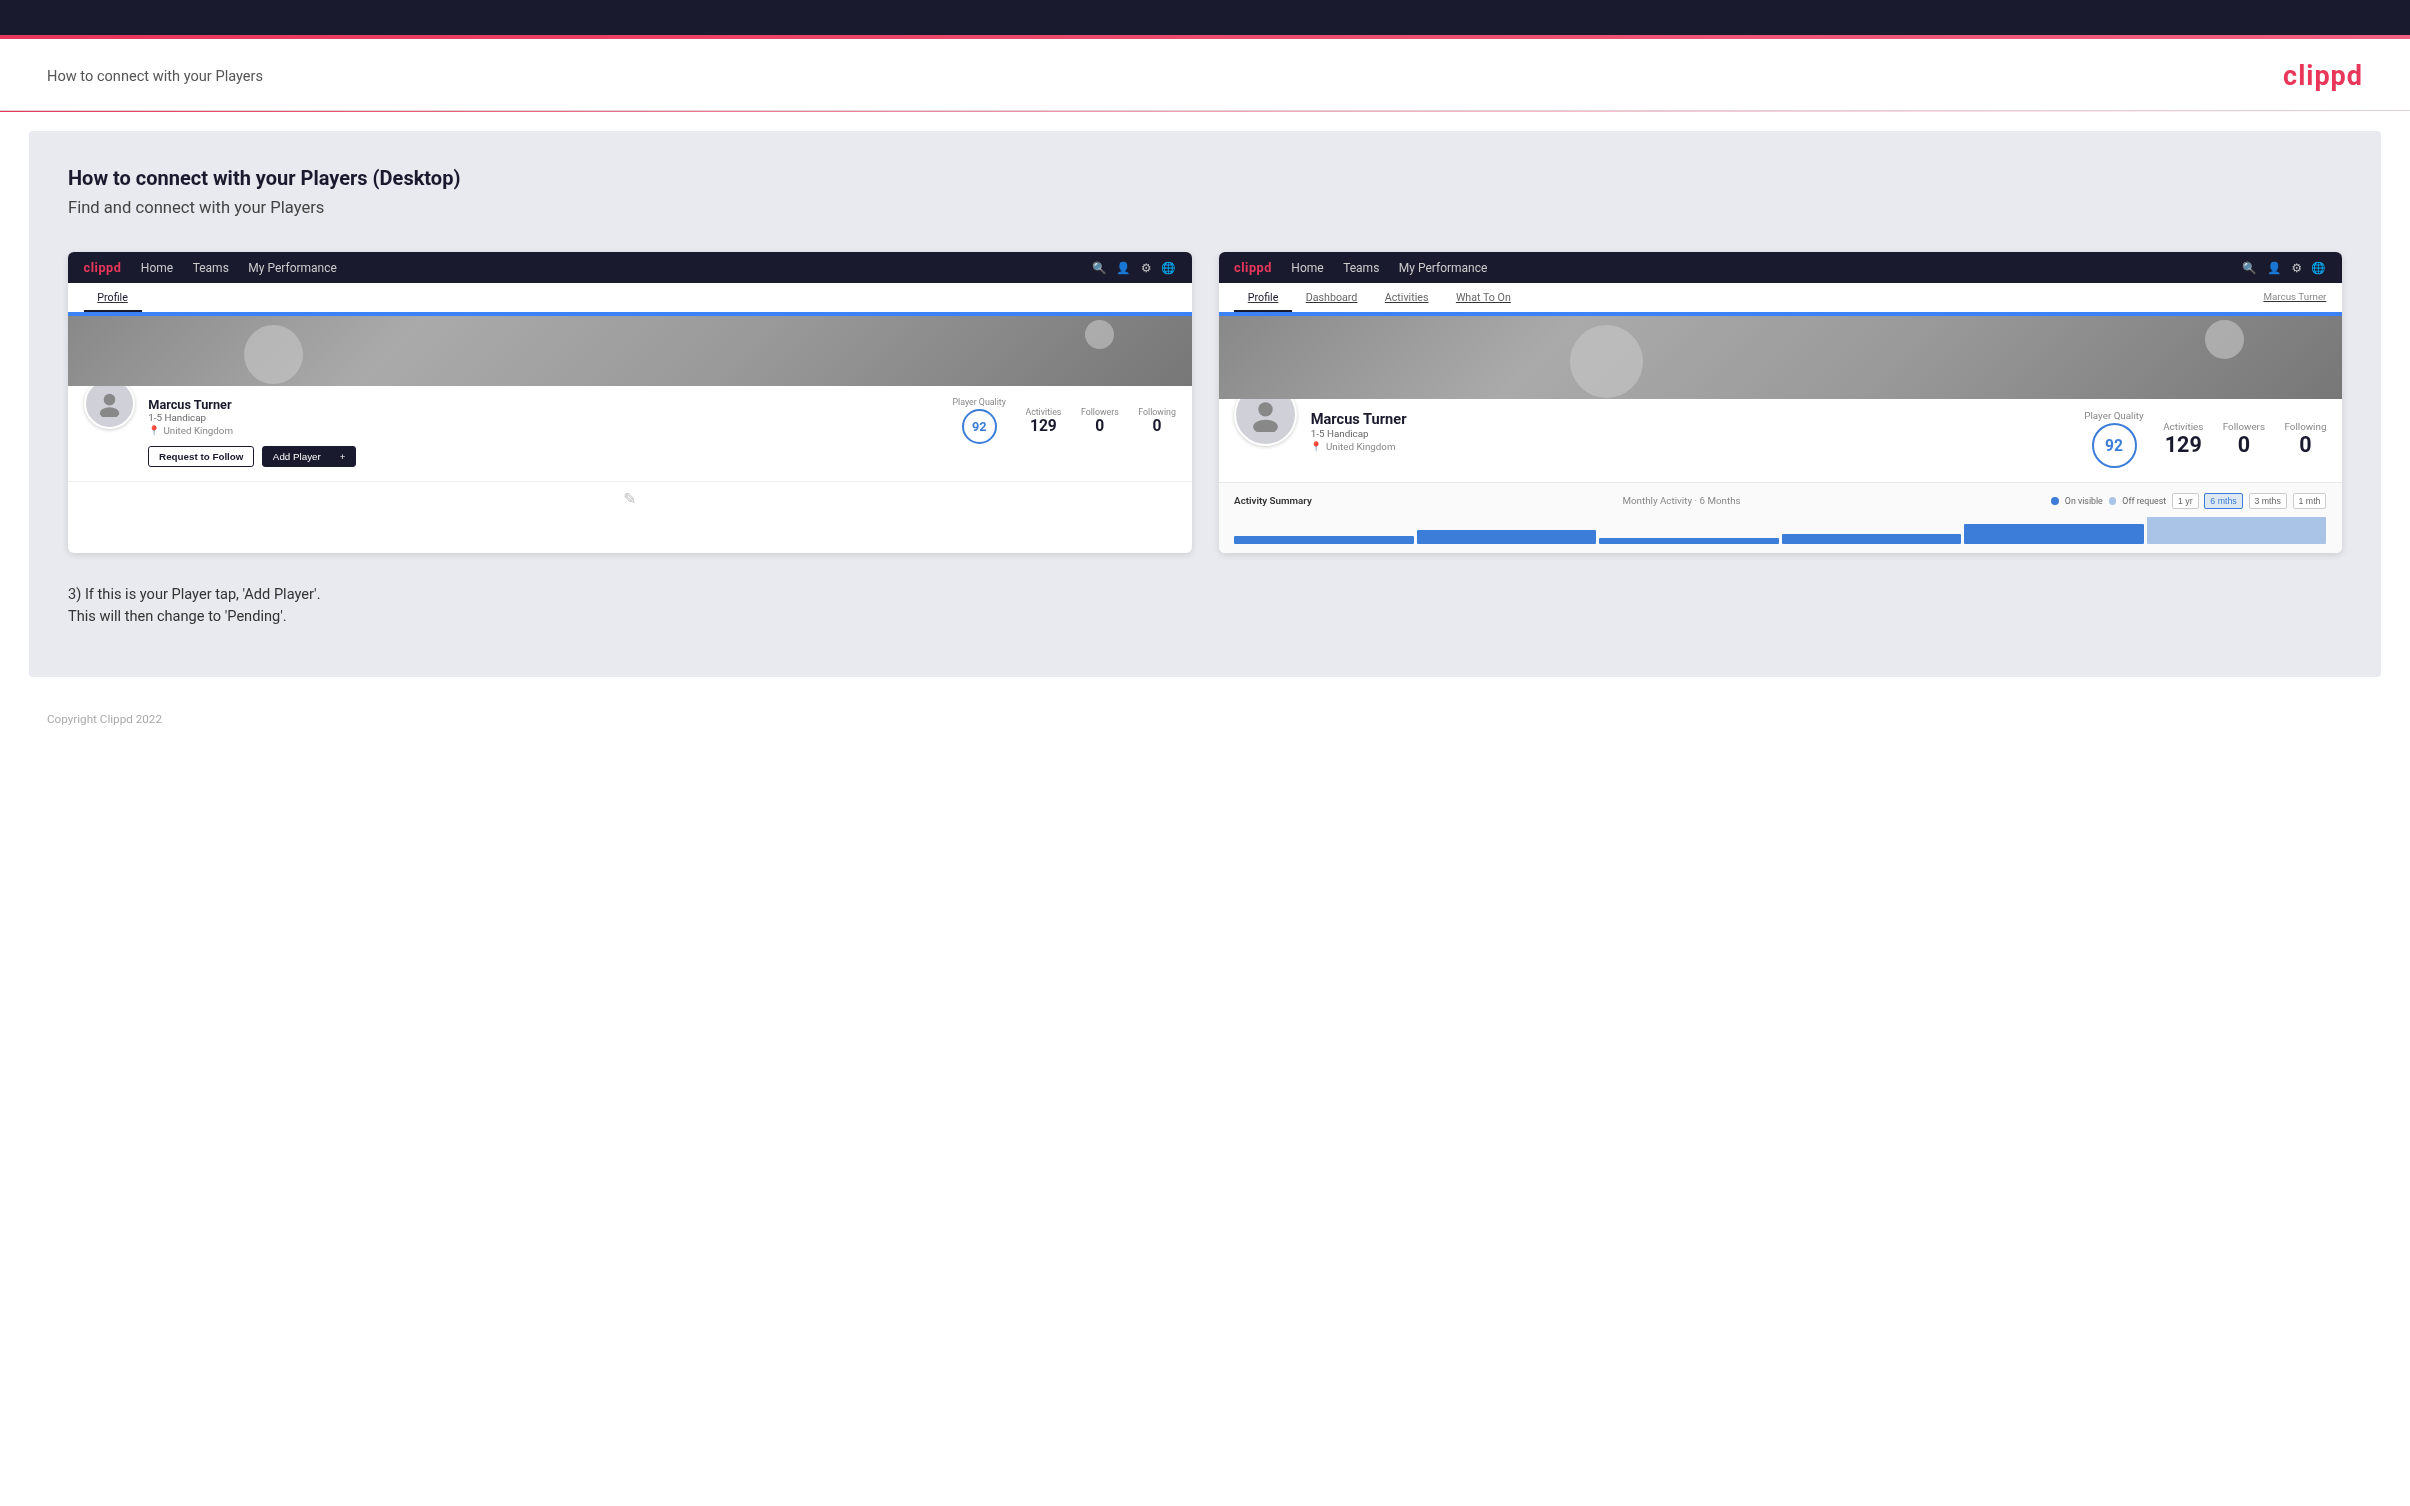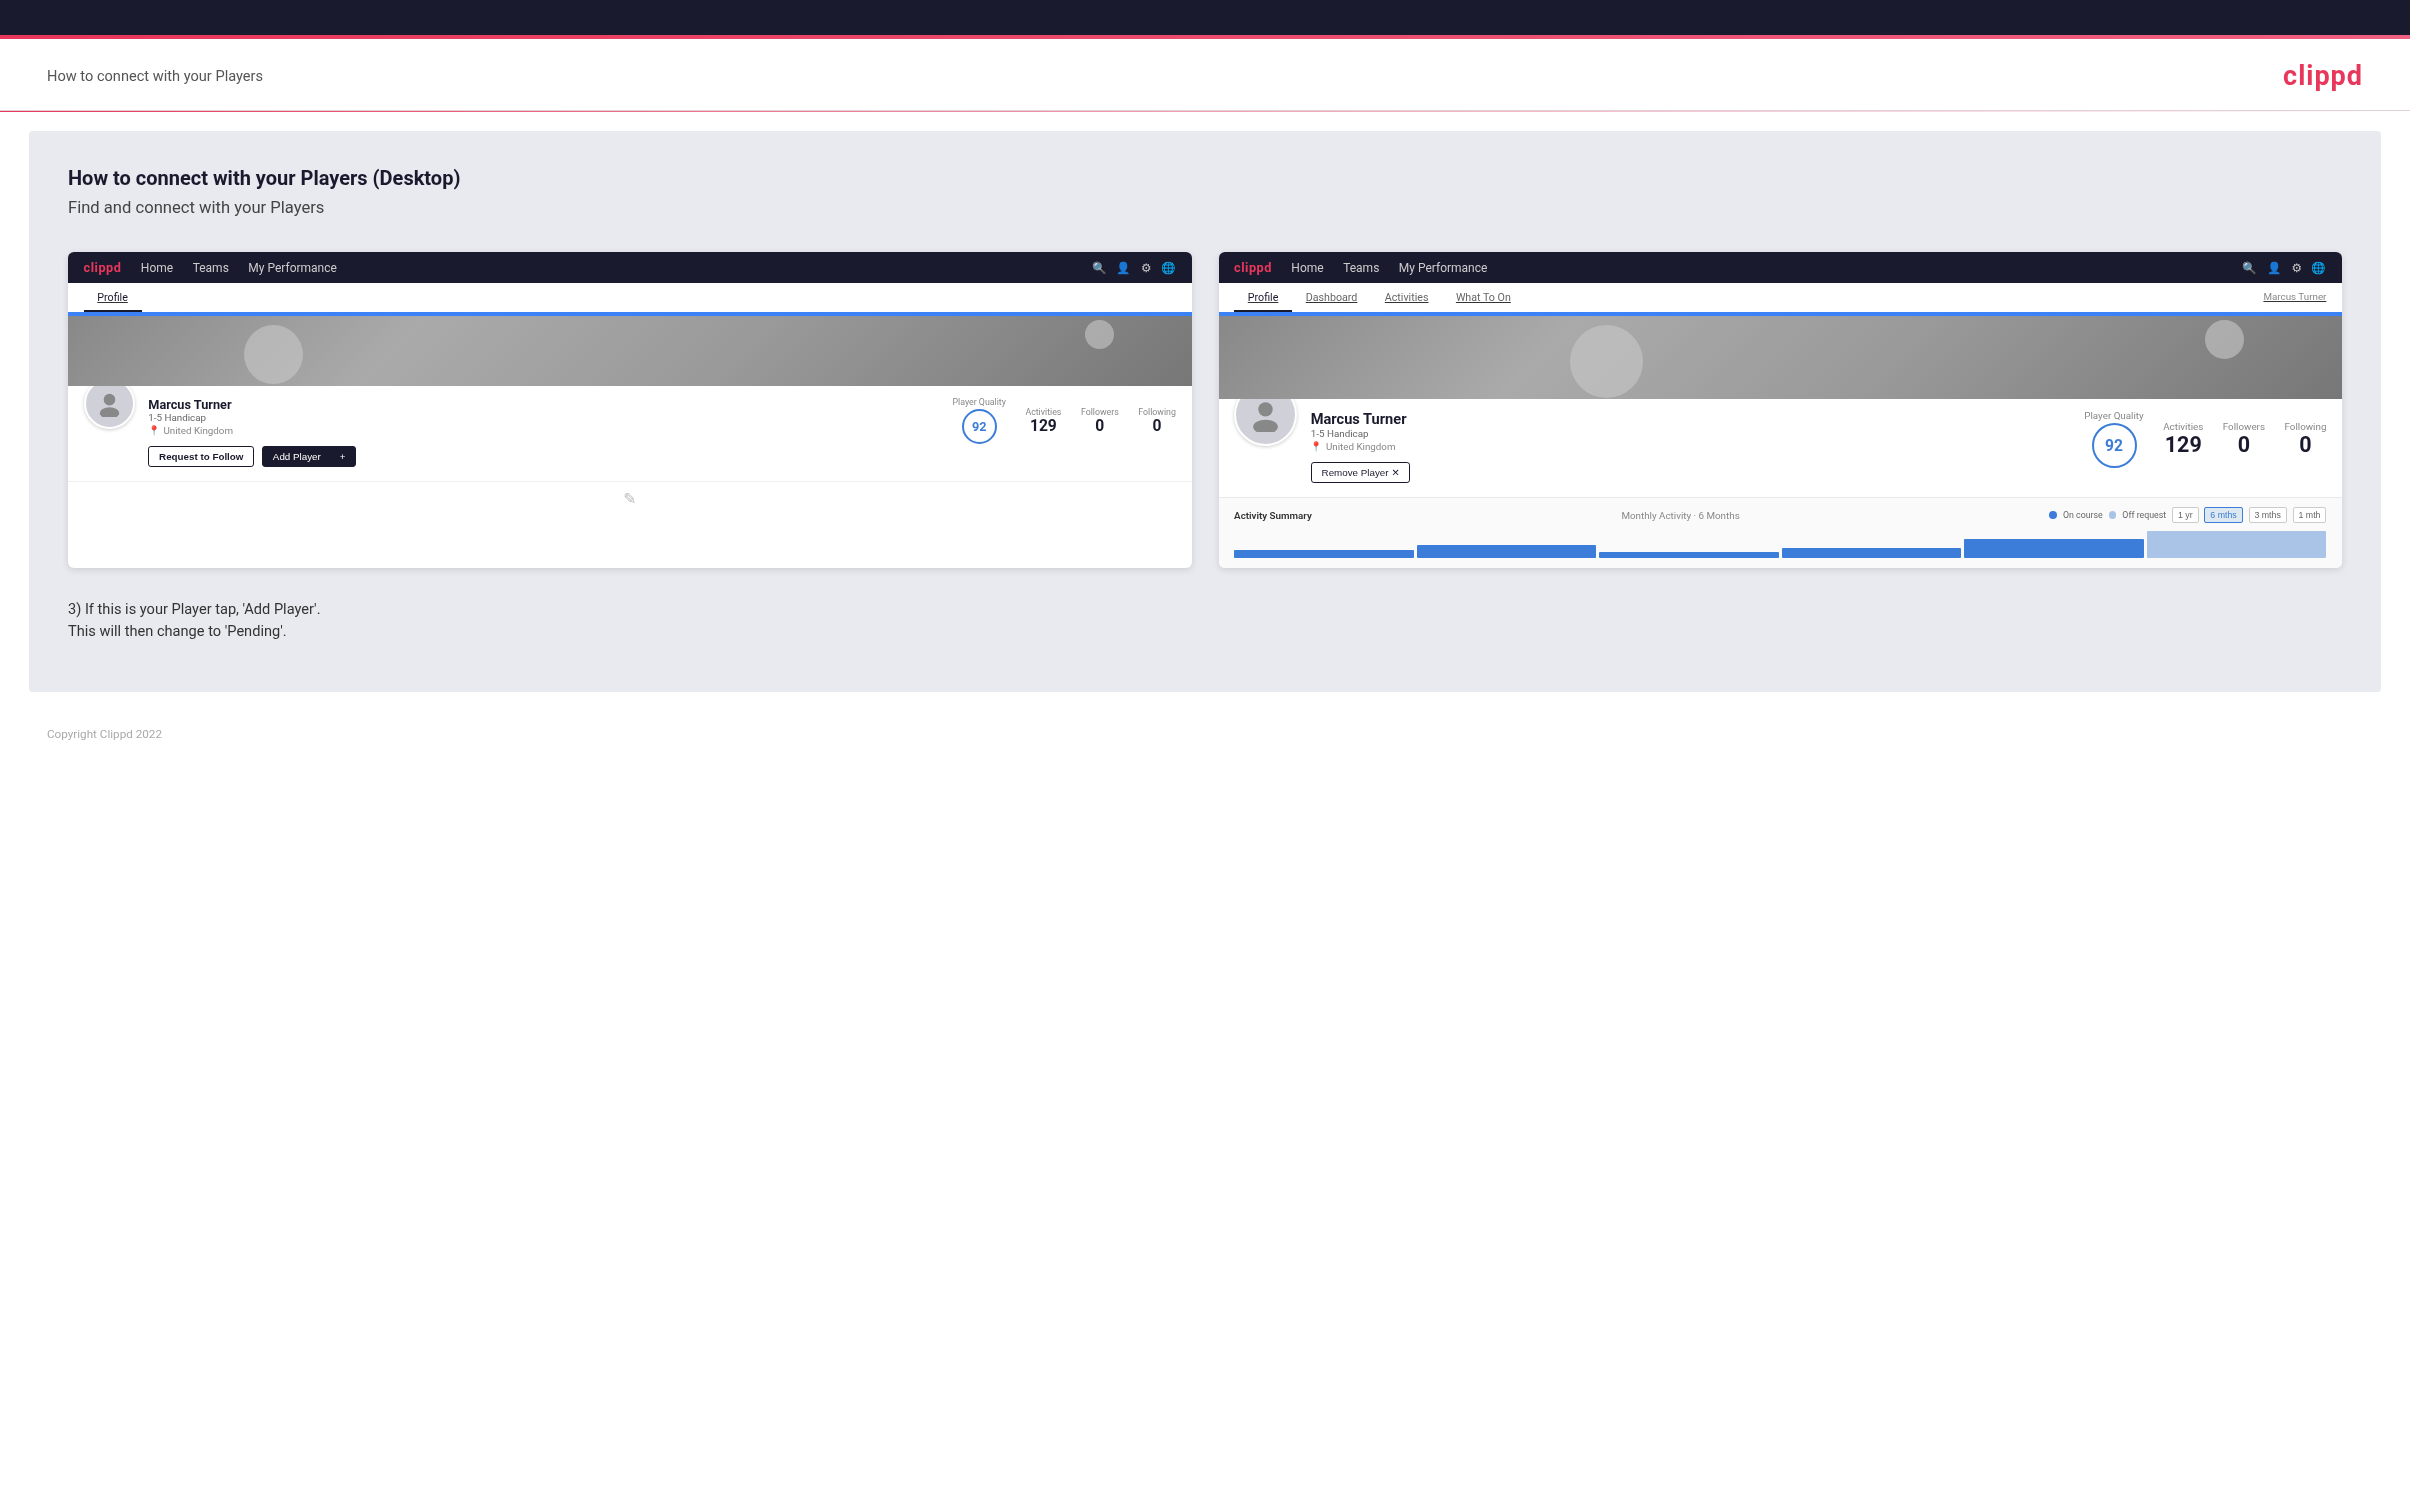--- a/index.html
+++ b/index.html
@@ -541,26 +541,20 @@
             <ellipse cx="17" cy="29" rx="12" ry="7"></ellipse>
           </svg>
         </div>
         <div class="profile-info">
           <div class="profile-name" style="font-size:14.6px;">Marcus Turner</div>
           <div class="profile-handicap">1-5 Handicap</div>
           <div class="profile-location">
             <span>📍</span>
             <span>United Kingdom</span>
           </div>
-          <div class="profile-buttons">
-            <button class="btn-remove">
-              <span>Remove Player</span>
-              <span>✕</span>
-            </button>
-          </div>
         </div>
         <div class="stats-row">
           <div class="quality-wrap">
             <span class="quality-label" style="font-size:9.8px;">Player Quality</span>
             <div class="quality-circle-lg">92</div>
           </div>
           <div class="stat-item">
             <div class="stat-label-lg">Activities</div>
             <div class="stat-value-lg">129</div>
           </div>
@@ -574,21 +568,21 @@
           </div>
         </div>
       </div>
 
       <div class="activity-summary">
         <div class="activity-header">
           <span class="activity-title">Activity Summary</span>
           <span class="activity-period">Monthly Activity · 6 Months</span>
           <div class="activity-controls">
             <span class="legend-dot" style="background:#3b7dd8;"></span>
-            <span class="legend-text">On course</span>
+            <span class="legend-text">On visible</span>
             <span class="legend-dot" style="background:#aac4e8;"></span>
             <span class="legend-text">Off request</span>
             <button class="period-btn">1 yr</button>
             <button class="period-btn active">6 mths</button>
             <button class="period-btn">3 mths</button>
             <button class="period-btn">1 mth</button>
           </div>
         </div>
         <div class="chart-bars">
           <div class="bar" style="height:7.8px;"></div>

